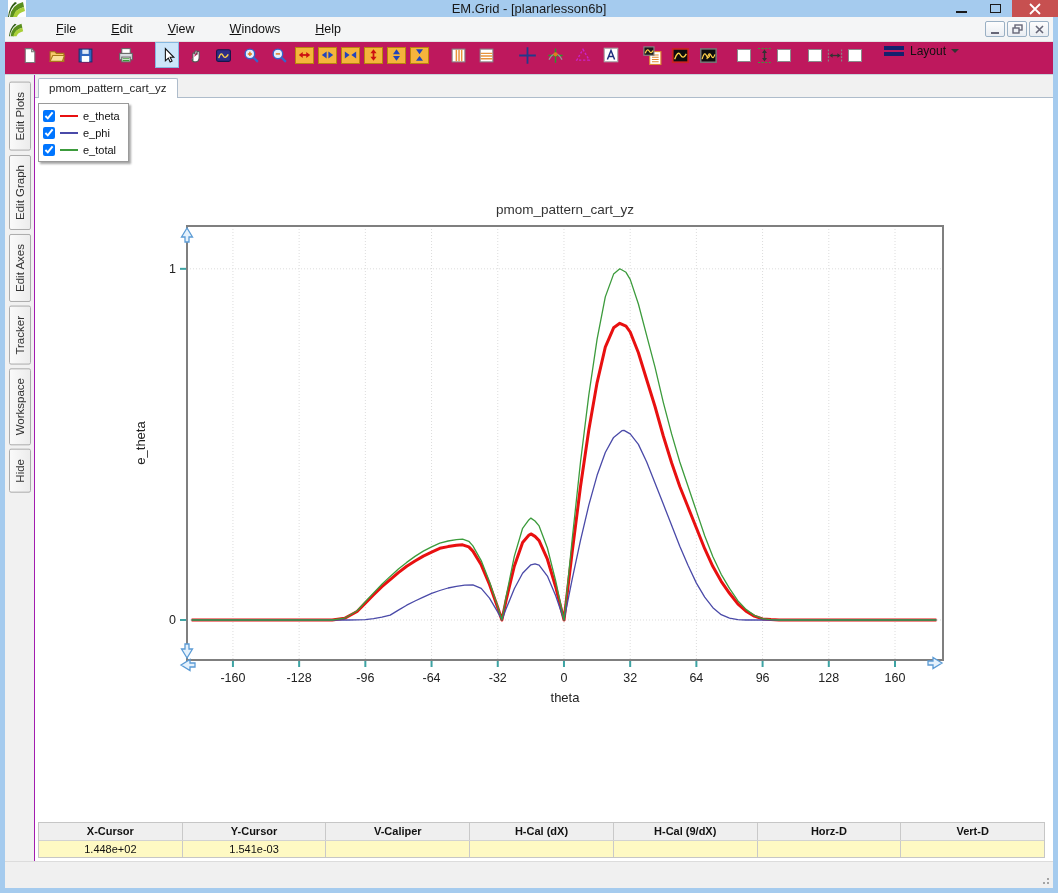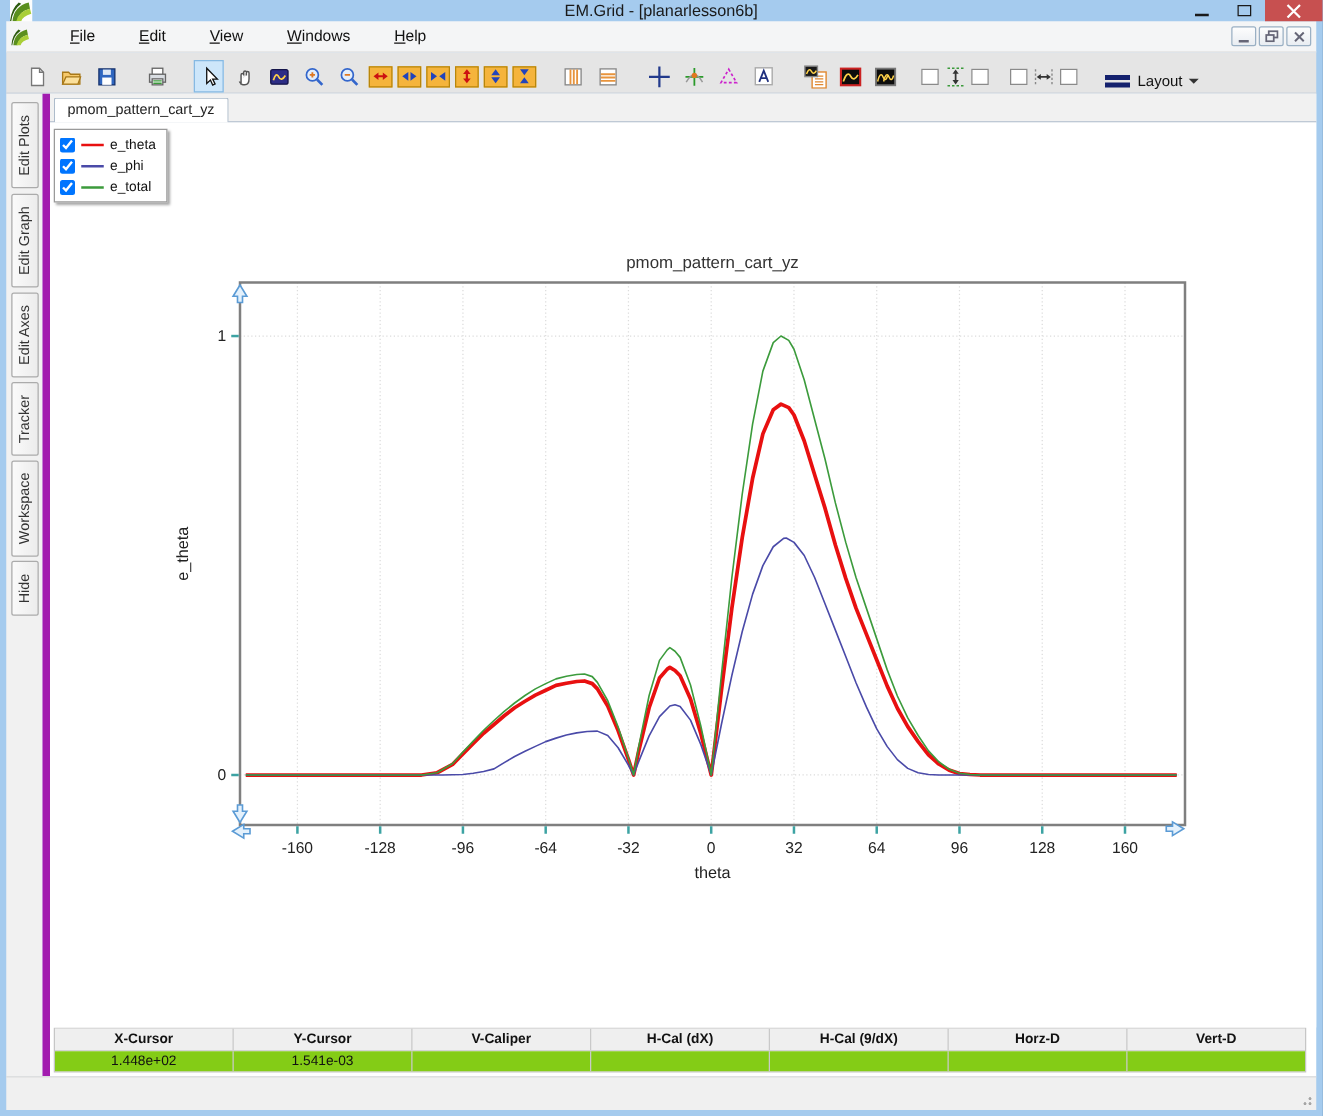--- a/index.html
+++ b/index.html
@@ -21,56 +21,56 @@
   .menubar { height:25px; background:#f4f5f6; border-bottom:1px solid #e2e2e2;
     display:flex; align-items:center; font-size:12.5px; color:#111; position:relative; margin:0 5px 0 5px;gap:17px;}
   .menu-icon { width:15px; height:15px; margin:0 6px 0 4px; }
   .menu-item { padding:3px 9px; cursor:default; }
   .menu-item u { text-decoration:underline; }
   .mdi-btns { margin-left:auto; display:flex; gap:2px; margin-right:4px; }
   .mdi-btn { width:20px; height:16px; background:linear-gradient(#fdfdfd,#e9edf2); border:1px solid #9ab0c4;
     display:flex; align-items:center; justify-content:center; border-radius:2px; }
 
   
-  .toolbar { height:33px; background:#e5e5e5; border-bottom:1px solid #c9d2dc;
-    display:flex; align-items:flex-end; padding-left:12px; margin:0 5px; }
+  .toolbar { height:33px; background:#be185d; border-bottom:1px solid #c9d2dc;
+    display:flex; align-items:flex-start; padding-left:12px; margin:0 5px; }
   .tgroup { display:flex; align-items:center; gap:4px; margin-right:17px; }
   .ti { width:24px; height:26px; display:flex; align-items:center; justify-content:center; border:1px solid transparent; }
   .ti.sel { background:#cde6fa; border:1px solid #86b9e2; }
   .gold { background:#f5b43c; border:1px solid #b8860b; width:19px; height:17px; display:flex; align-items:center; justify-content:center; }
   .sq { width:14px; height:13px; border:1px solid #8a8a8a; background:#fff; display:inline-block; }
   .layout-btn { display:flex; align-items:center; gap:5px; font-size:12px; color:#111; padding:2px 4px; }
   .caret { width:0; height:0; border-left:4px solid transparent; border-right:4px solid transparent; border-top:4px solid #333; }
 
   
   .main { flex:1; display:flex; min-height:0; margin:0 5px; }
   .side-strip { width:29px; background:#f1f1f1; padding-top:7px; display:flex; flex-direction:column; gap:4px; align-items:center; }
   .side-tab { writing-mode:vertical-rl; transform:rotate(180deg); background:linear-gradient(90deg,#ececec,#fafafa);
     border:1px solid #ababab; border-radius:2px; font-size:11.5px; color:#333; padding:9px 4px; cursor:default; }
-  .doc-area { flex:1; display:flex; flex-direction:column; background:#fff; border-left:6px solid #a21caf; min-width:0; }
+  .doc-area { flex:1; display:flex; flex-direction:column; background:#fff; border-left:1px solid #a21caf; min-width:0; }
   .doc-tabbar { height:23px; background:#f1f1f1; display:flex; align-items:flex-end; border-bottom:1px solid #aebccb; padding-left:3px; }
   .doc-tab { background:#fff; border:1px solid #aebccb; border-bottom:none; font-size:11.5px; color:#222;
     padding:3px 10px 4px 10px; border-radius:2px 2px 0 0; position:relative; top:1px; }
   .canvas { flex:1; position:relative; background:#fff; overflow:hidden; }
   #chart { position:absolute; left:0; top:0; }
 
   
   .legend { position:absolute; left:3px; top:5px; background:#fff; border:1px solid #9a9a9a;
     box-shadow:2px 2px 2px rgba(0,0,0,.35); padding:3px 8px 3px 4px; z-index:3; }
   .lg-row { display:flex; align-items:center; gap:5px; height:17px; }
   .lg-row input { width:12px; height:12px; }
   .lg-line { width:18px; height:2px; display:inline-block; }
   .lg-label { font-size:11px; color:#111; }
 
   
   .cursor-table { height:36px; margin:0 8px 3px 3px; display:flex; flex-direction:column;
     border:1px solid #c6c6c6; }
   .cur-row { flex:1; display:flex; }
   .cur-row.hdr { background:#efefef; border-bottom:1px solid #d2d2d2; font-weight:bold;justify-content:flex-end; }
-  .cur-row.val { background:#84cc16; }
+  .cur-row.val { background:#fef9c3; }
   .cur-cell { flex:1; display:flex; align-items:center; justify-content:center;
     font-size:11px; color:#111; border-right:1px solid #c9c9c9; }
   .cur-cell:last-child { border-right:none; }
 
   
   .statusbar { height:27px; background:#f0f0f0; margin:0 5px; position:relative; border-top:1px solid #dcdcdc;}
   .grip { position:absolute; right:3px; bottom:3px; width:10px; height:10px;
     background:
       radial-gradient(circle at 8px 8px,#a5a5a5 1px,transparent 1.4px),
       radial-gradient(circle at 8px 4px,#a5a5a5 1px,transparent 1.4px),

